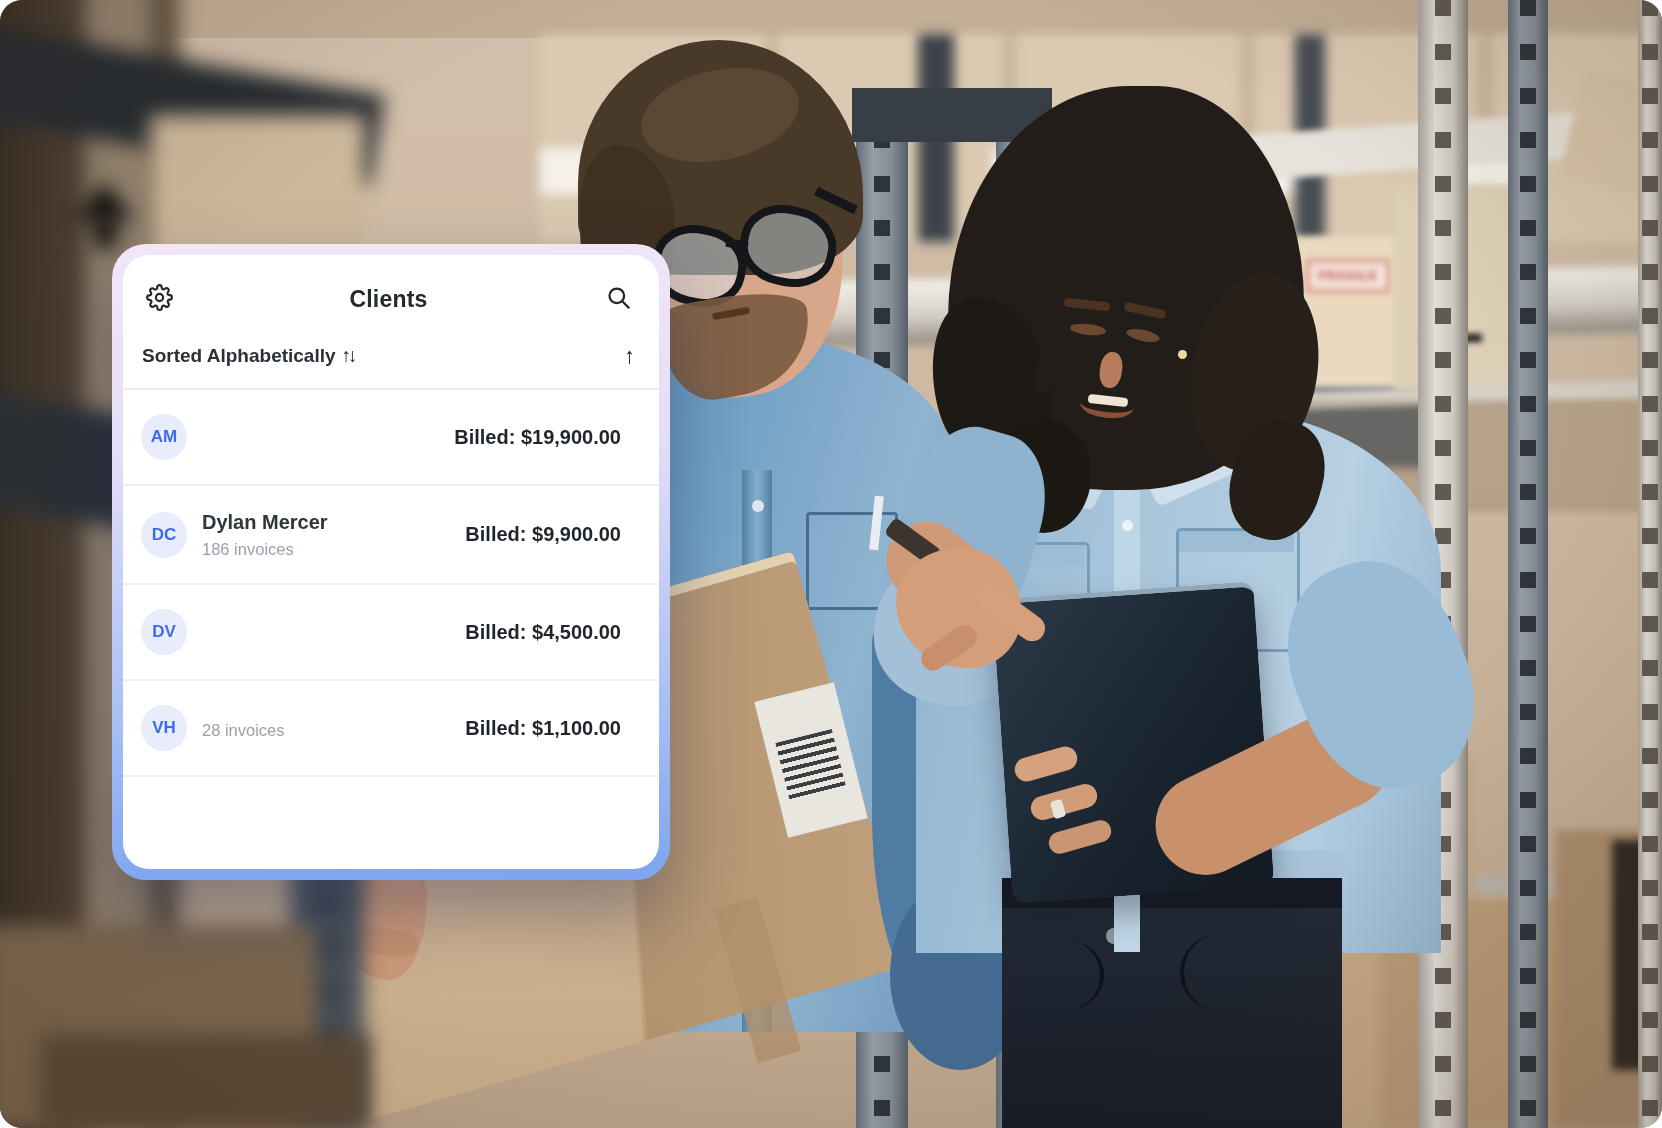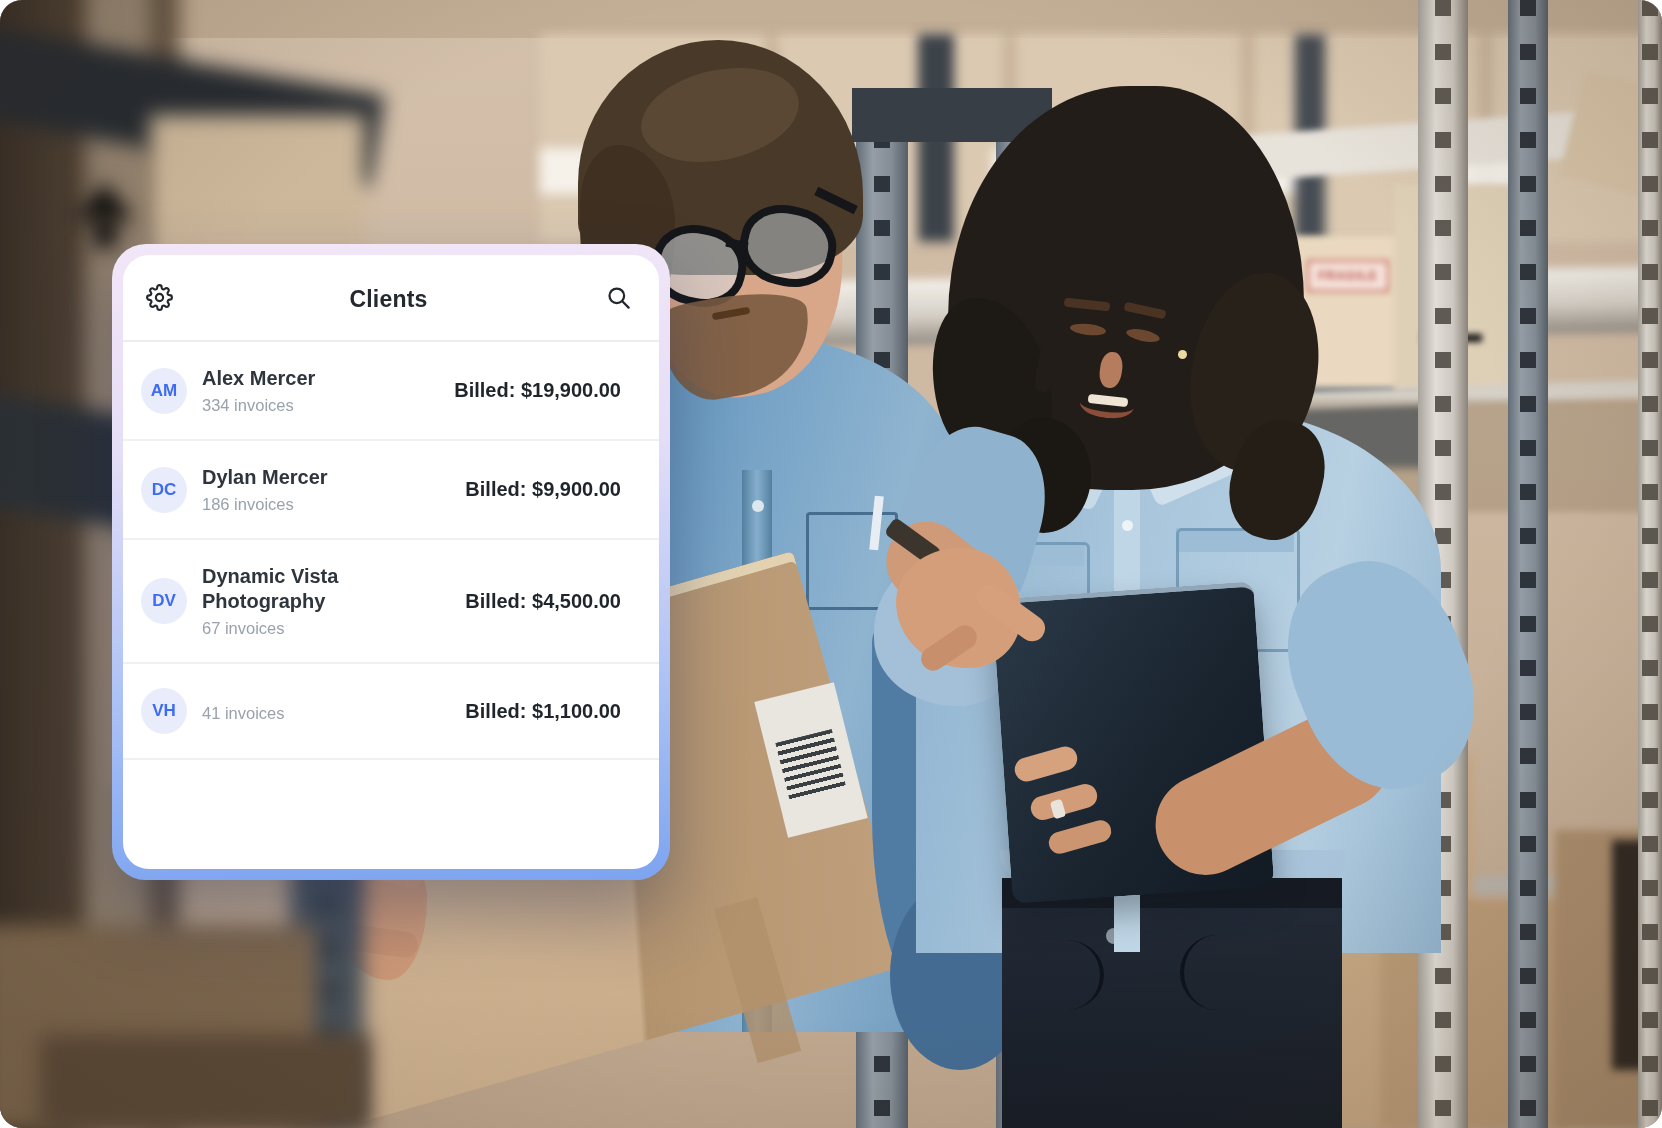--- a/index.html
+++ b/index.html
@@ -335,64 +335,65 @@
         <button class="icon-btn" aria-label="Search">
           <span>
             <svg width="27" height="27" viewBox="0 0 24 24" fill="none" stroke="#22272e" stroke-width="2" stroke-linecap="round">
               <circle cx="10.5" cy="10.5" r="6.5"></circle>
               <line x1="15.6" y1="15.6" x2="21" y2="21"></line>
             </svg>
           </span>
         </button>
       </div>
 
+      <div class="sort-row">
+        <button class="sort-btn">
+          <span>Sorted Alphabetically</span>
+          <span class="sort-glyph">↑↓</span>
+        </button>
+        <button class="dir-btn">
+          <span>↑</span>
+        </button>
+      </div>
 
       <div class="top-divider"></div>
 
       <div class="client-list">
 
         <div class="client-row">
           <div class="avatar">
               <span>AM</span>
             </div>
-          <div class="client-info">
-            <div class="client-name">Alex Mercer</div>
-            <div class="client-invoices">334 invoices</div>
-          </div>
           <div class="client-billed">Billed: $19,900.00</div>
         </div>
 
         <div class="client-row">
           <div class="avatar">
               <span>DC</span>
             </div>
           <div class="client-info">
             <div class="client-name">Dylan Mercer</div>
             <div class="client-invoices">186 invoices</div>
           </div>
           <div class="client-billed">Billed: $9,900.00</div>
         </div>
 
         <div class="client-row">
           <div class="avatar">
               <span>DV</span>
             </div>
-          <div class="client-info">
-            <div class="client-name">Dynamic Vista Photography</div>
-            <div class="client-invoices">67 invoices</div>
-          </div>
           <div class="client-billed">Billed: $4,500.00</div>
         </div>
 
         <div class="client-row">
           <div class="avatar">
               <span>VH</span>
             </div>
           <div class="client-info">
-            <div class="client-invoices">41 invoices</div>
+            <div class="client-invoices">28 invoices</div>
           </div>
           <div class="client-billed">Billed: $1,100.00</div>
         </div>
 
       </div>
     </div>
   </div>
 
 </div>
 

